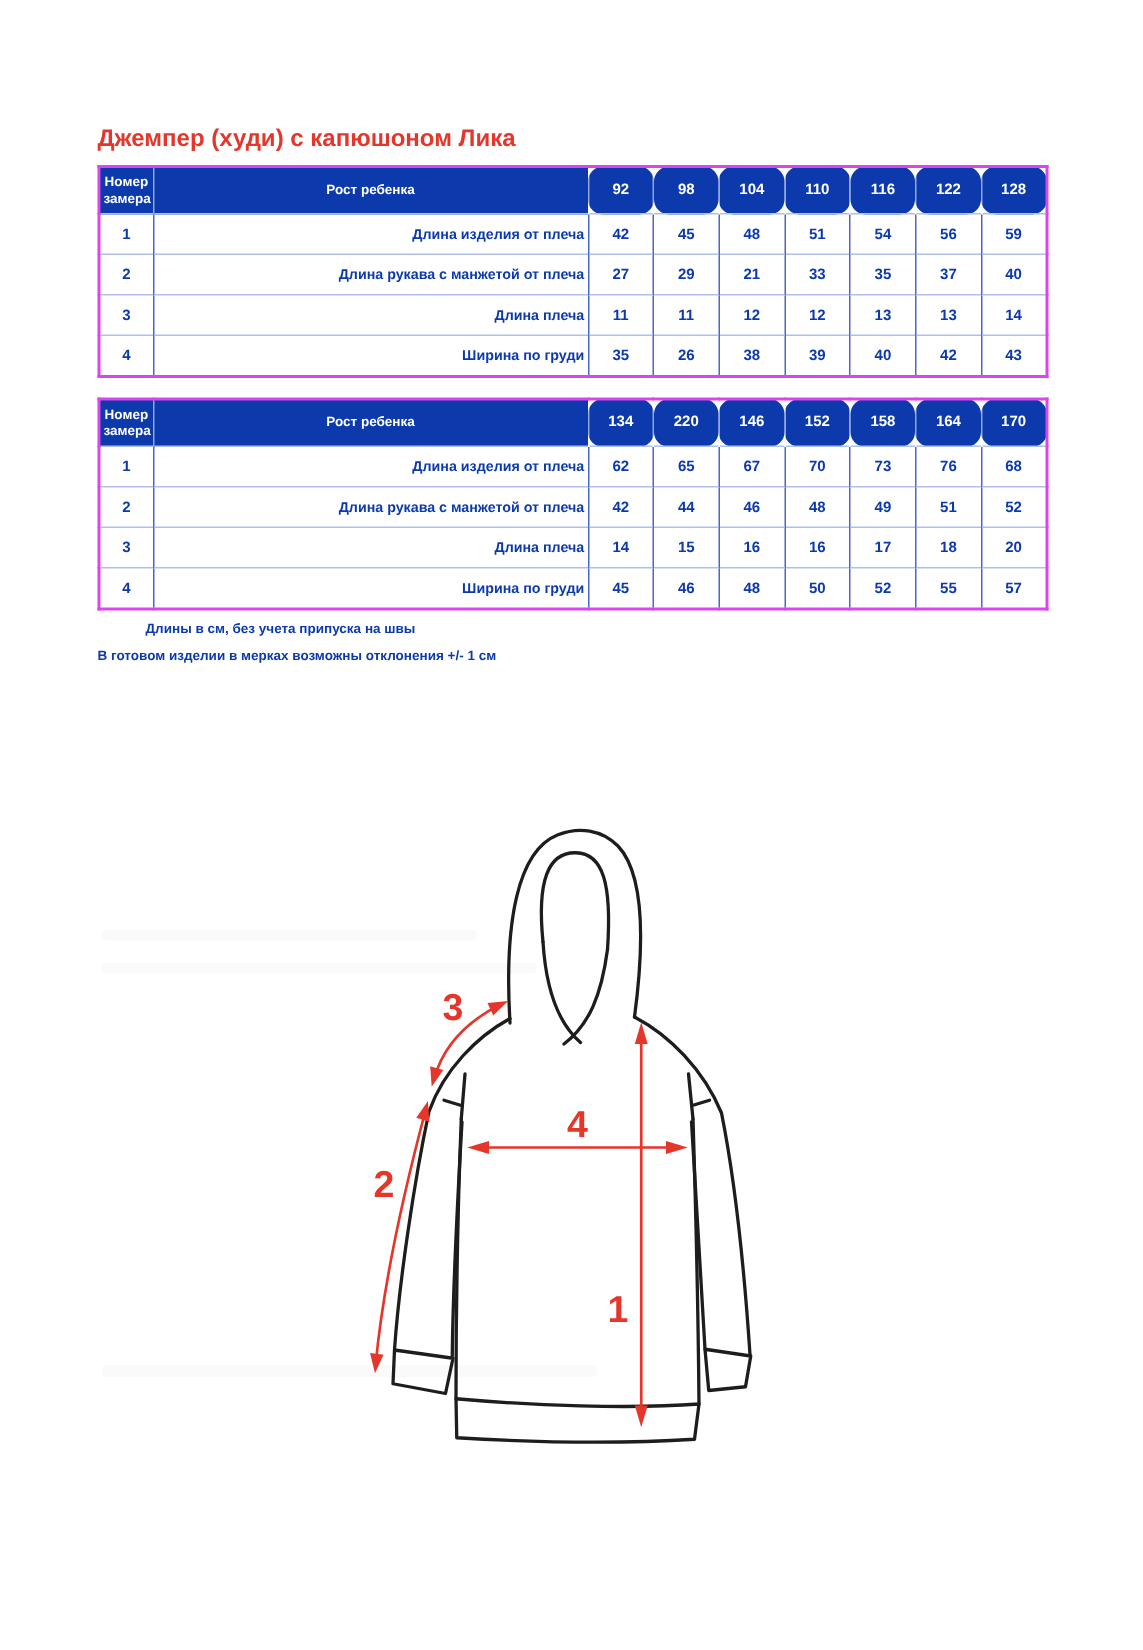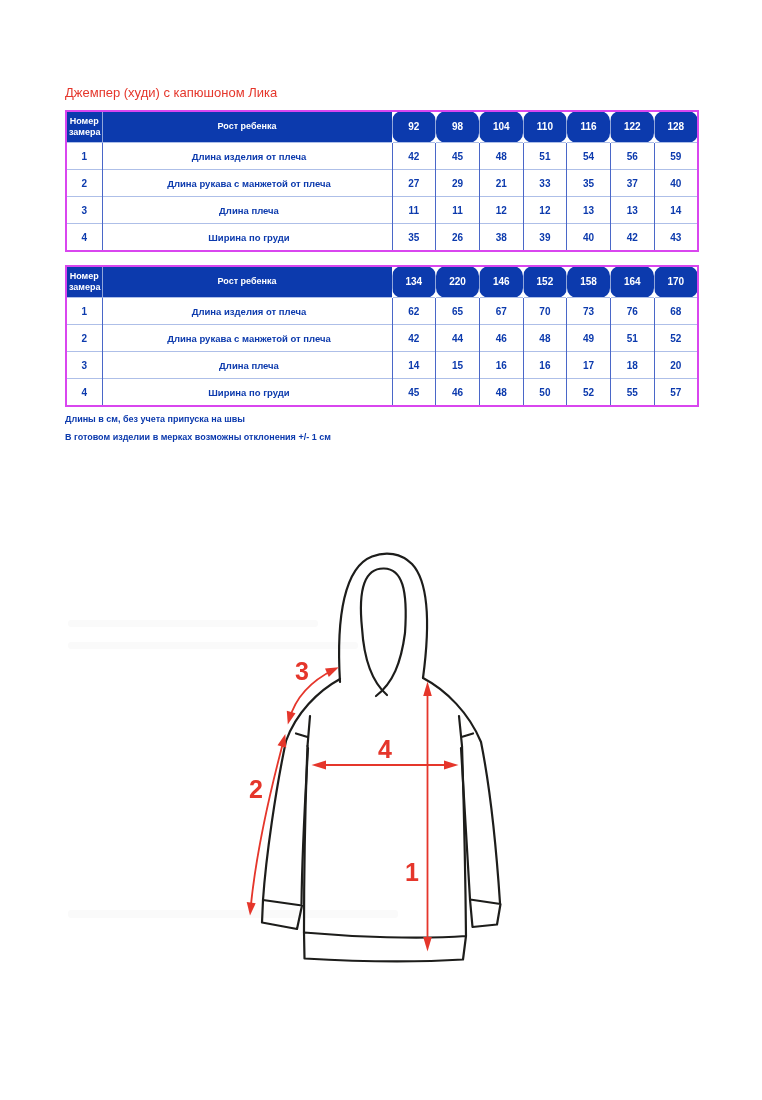--- a/index.html
+++ b/index.html
@@ -2,21 +2,21 @@
 <html><head>
 <meta charset="utf-8">
 <style>
   html,body{margin:0;padding:0;}
   body{
     width:762px;height:1100px;background:#ffffff;position:relative;
     font-family:"Liberation Sans", sans-serif;overflow:hidden;
   }
   .page-title{
     position:absolute;left:65px;top:87px;
-    color:#e5362b;font-size:13px;font-weight:normal;line-height:12px;
+    color:#e5362b;font-size:16px;font-weight:bold;line-height:12px;
   }
   table.size-table{
     position:absolute;left:65px;width:632px;
     border-collapse:collapse;table-layout:fixed;
     border:2px solid #d946ef;
   }
   #size-table-1{top:110px;}
   #size-table-2{top:265px;}
   .size-table col.c-num{width:36px;}
   .size-table col.c-label{width:290px;}
@@ -29,26 +29,26 @@
   }
   .size-table thead th:first-child{border-left:none;}
   .size-table thead th.th-size{font-size:10px;border-radius:10px;}
   .size-table tbody td{
     height:26px;color:#0c3aad;font-weight:bold;font-size:10px;
     text-align:center;vertical-align:middle;
     border-left:1px solid #4a67c8;border-top:1px solid #aebfe8;
     padding:0 2px;
   }
   .size-table tbody td:first-child{border-left:none;}
-  .size-table tbody td.td-label{text-align:center;padding-left:6px;font-size:9.5px;}
+  .size-table tbody td.td-label{text-align:right;padding-left:6px;font-size:9.5px;}
   .note{
     position:absolute;left:65px;color:#0c3aad;
     font-size:9px;font-weight:bold;line-height:10px;
   }
-  #note-1{top:414px;}
+  #note-1{top:414px;margin-left:32px;}
   #note-2{top:432px;}
   .ghost{
     position:absolute;background:#fafafa;border-radius:3px;
   }
   #ghost-1{left:68px;top:620px;width:250px;height:7px;}
   #ghost-2{left:68px;top:642px;width:290px;height:7px;}
   #ghost-3{left:68px;top:910px;width:330px;height:8px;}
   #diagram-svg{position:absolute;left:235px;top:545px;width:285px;height:430px;}
   .garment{fill:none;stroke:#1d1d1b;stroke-width:2.2;stroke-linecap:round;stroke-linejoin:round;}
   .arrow-shaft{fill:none;stroke:#e5362b;stroke-width:1.8;stroke-linecap:round;}

